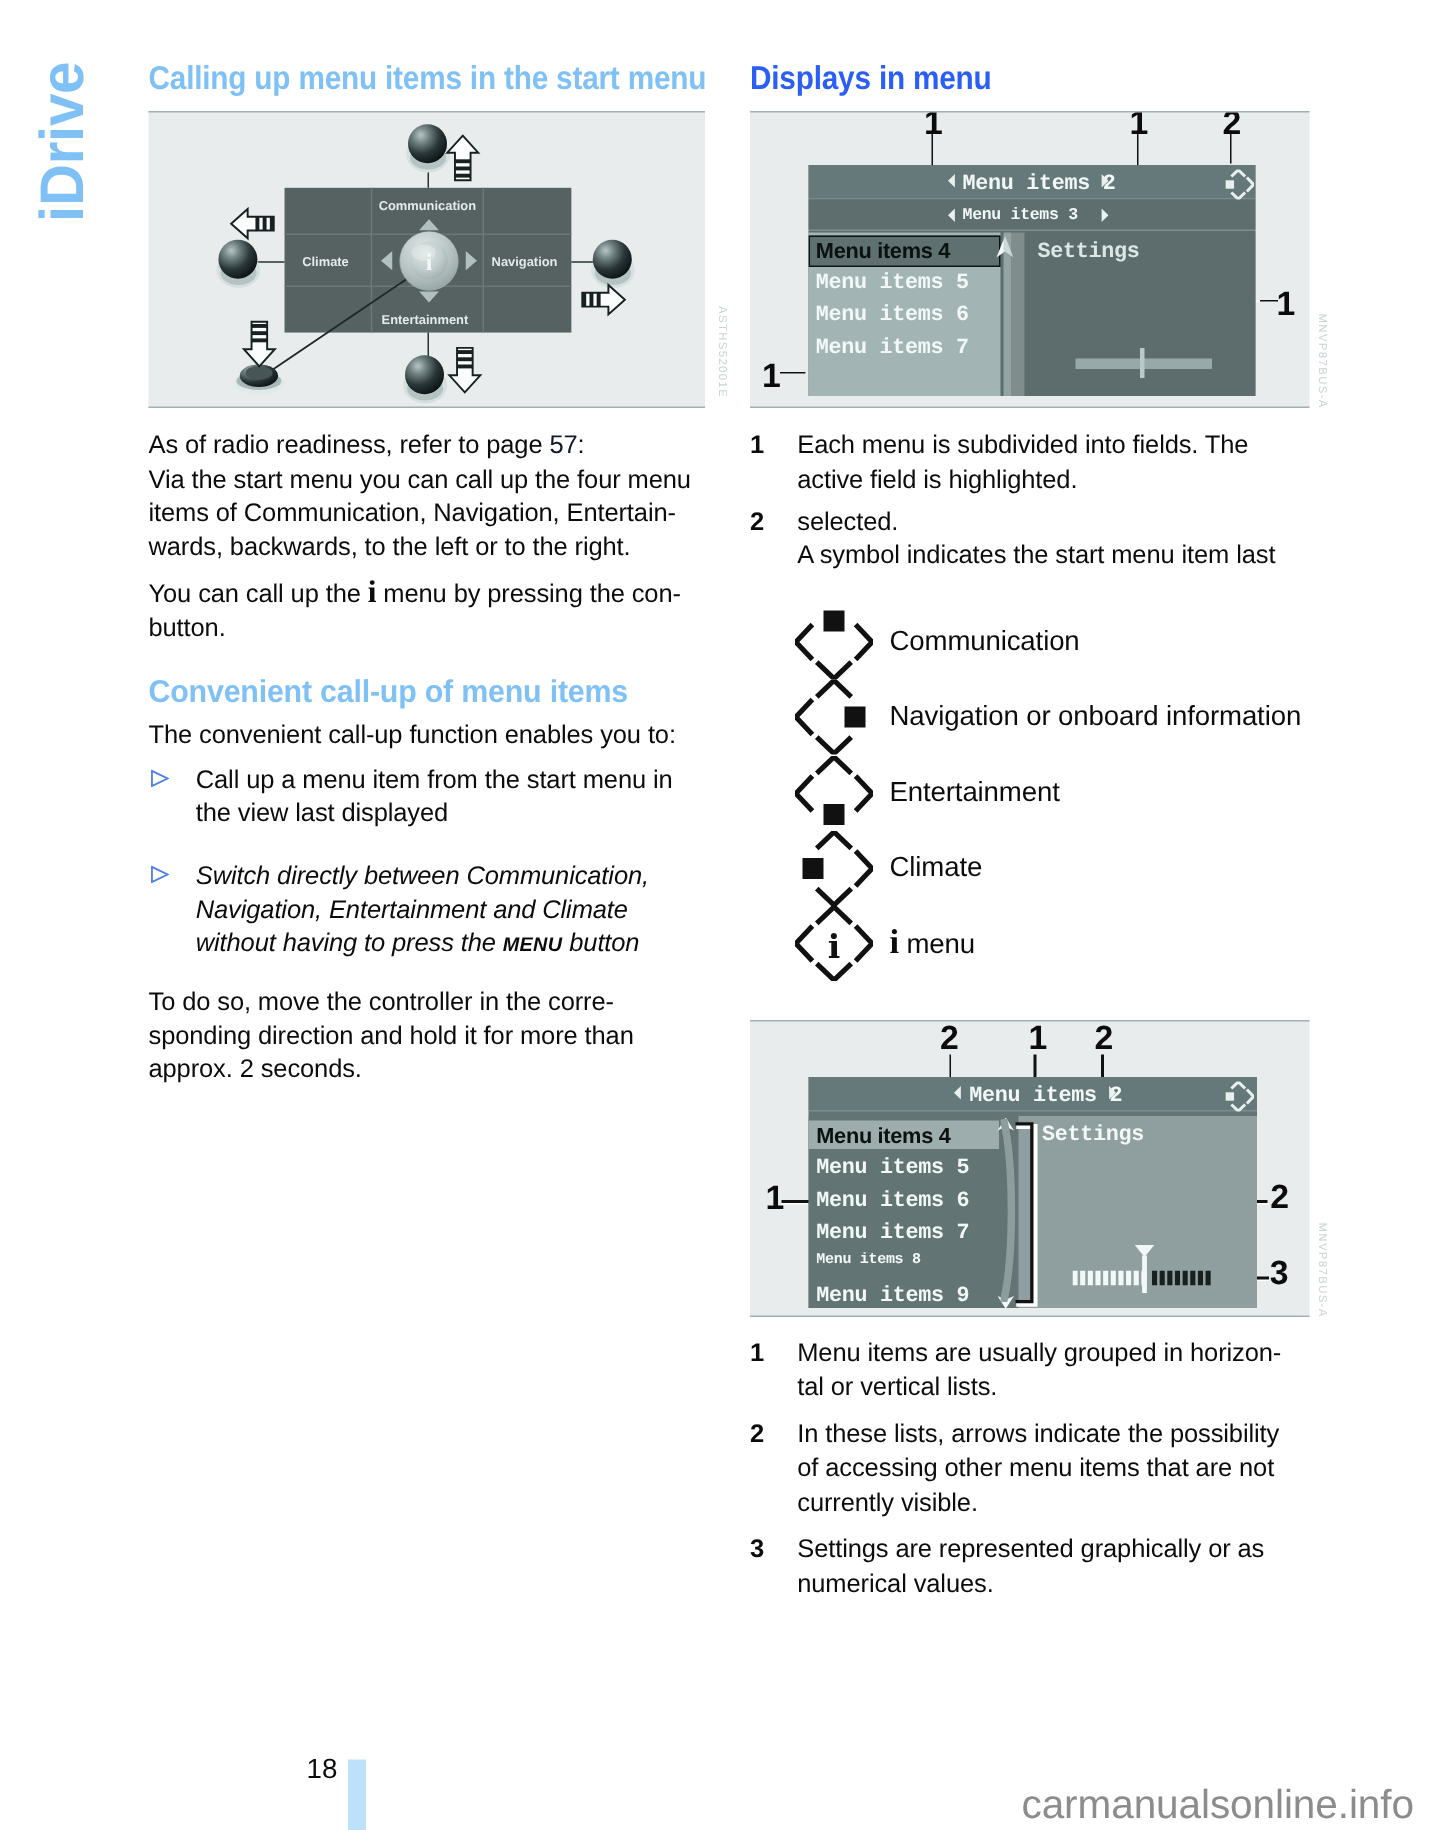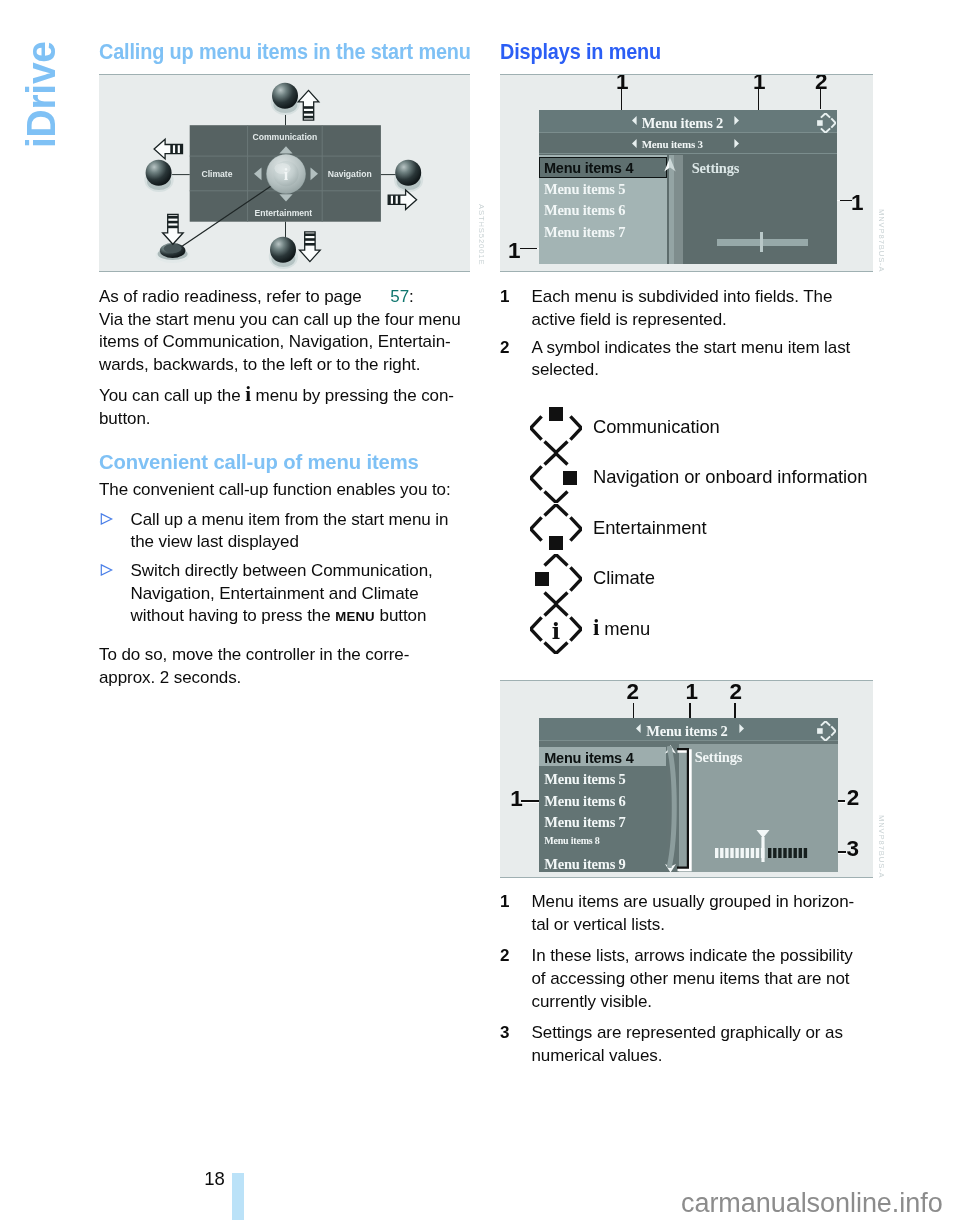--- a/index.html
+++ b/index.html
@@ -56,21 +56,21 @@
 
   
   .screen { position:absolute; overflow:hidden; background:#5d6c6c; }
   .bar1 { position:absolute; left:0; top:0; width:100%; background:#66797a; }
   .bar2 { position:absolute; left:0; width:100%; background:#5e6e6e; }
   .bar-sep { position:absolute; left:0; width:100%; height:1px; background:#7b8d8d; }
   .listpane { position:absolute; background:#a3b4b4; }
   .rightpane { position:absolute; background:#5d6c6c; }
   .scr-txt {
     position:absolute; color:#f2f7f7; font-weight:bold; white-space:nowrap;
-    font-family:Liberation Serif, serif; letter-spacing:-0.2px;
+    font-family:Liberation Mono, monospace; letter-spacing:-0.2px;
   }
   .scr-sel {
     position:absolute; background:#5f7070; border:1.6px solid #0e1414;
   }
   .scr-sel-txt { position:absolute; color:#0b1010; font-weight:bold; white-space:nowrap; letter-spacing:-0.2px; }
   .sbar { position:absolute; background:#8fa1a1; }
   .scr-arrow { position:absolute; line-height:0; }
   .slider-rail { position:absolute; background:#97a9a9; height:6px; }
   .slider-knob { position:absolute; background:#b9c8c8; }
   .callout { position:absolute; font-weight:bold; font-size:22.5px; color:#0c0c0c; line-height:22px; }
@@ -91,21 +91,21 @@
   .pagenum {
     position:absolute; left:204.3px; top:1168px; font-size:18.5px; font-weight:normal; color:#0c0c0c;
   }
   .pagebar {
     position:absolute; left:232px; top:1172.9px; width:12.2px; height:48px; background:#bbe2f8;
   }
   .watermark {
     position:absolute; left:681px; top:1188px; font-size:27px; color:#8c8c8c;
     letter-spacing:-0.05px;
   }
-  a.pref { color:#0f766e; text-decoration:none;margin-left:24px; }
+  a.pref { color:#0f172a; text-decoration:none; }
   .ln { display:block; white-space:pre; }
   .symrow { position:relative; height:50.3px; }
   .symicon { position:absolute; left:29.6px; top:0; line-height:0; }
   .symlabel {
     position:absolute; left:93px; top:13px; font-size:18.4px; line-height:22.65px;
     letter-spacing:-0.08px; color:#0c0c0c; white-space:pre;
   }
   .iglyph2 { font-weight:bold; font-family:"Liberation Serif", serif; font-size:23px; }
   .iglyph { font-weight:bold; font-family:"Liberation Serif", serif; font-size:21px; }
   .menukey { font-weight:bold; font-size:13.2px; letter-spacing:0.2px; }
@@ -265,33 +265,34 @@
       <div class="bullet body" style="margin-top:7px;">
         <span class="tri">
           <svg width="13" height="12" viewBox="0 0 13 12">
               <path d="M1.3 0.9 L11.7 6 L1.3 11.1 Z" fill="none" stroke="#4a7fe8" stroke-width="1.2"></path>
             </svg>
         </span>
         <span class="ln">Call up a menu item from the start menu in</span>
         <span class="ln">the view last displayed</span>
       </div>
 
-      <div class="bullet body" style="margin-top:6px;">
+      <div class="bullet body" style="margin-top:19px;font-style:italic;">
         <span class="tri">
           <svg width="13" height="12" viewBox="0 0 13 12">
               <path d="M1.3 0.9 L11.7 6 L1.3 11.1 Z" fill="none" stroke="#4a7fe8" stroke-width="1.2"></path>
             </svg>
         </span>
         <span class="ln">Switch directly between Communication,</span>
         <span class="ln">Navigation, Entertainment and Climate</span>
         <span class="ln"><span>without having to press the </span><span class="menukey">MENU</span><span> button</span></span>
       </div>
 
       <p class="body" style="margin-top:15px;">
         <span class="ln">To do so, move the controller in the corre-</span>
+        <span class="ln">sponding direction and hold it for more than</span>
         <span class="ln">approx. 2 seconds.</span>
       </p>
     </div>
   </div>
 
   <div class="colR">
     <h2 class="sec dark" style="position:absolute;left:0;top:39.5px;">Displays in menu</h2>
 
     <div class="figbox" id="fig1" style="position:absolute;left:0;top:74px;width:373px;height:198px;">
 
@@ -368,26 +369,26 @@
         <div class="slider-rail" style="left:178.1px;top:129.4px;width:91.6px;height:7.5px;"></div>
         <div class="slider-knob" style="left:221.7px;top:122.7px;width:2.6px;height:20px;"></div>
       </div>
     </div>
     <div class="figcode" style="position:absolute;left:386px;top:209px;">MNVP87BUS-A</div>
 
     <div id="rightText1" style="position:absolute;left:0;top:286px;width:373px;">
       <div class="numitem body">
         <span class="n">1</span>
         <span class="ln">Each menu is subdivided into fields. The</span>
-        <span class="ln">active field is represented.</span>
+        <span class="ln">active field is highlighted.</span>
       </div>
       <div class="numitem body" style="margin-top:5.5px;">
         <span class="n">2</span>
+        <span class="ln">selected.</span>
         <span class="ln">A symbol indicates the start menu item last</span>
-        <span class="ln">selected.</span>
       </div>
     </div>
 
     <div id="symbolList" style="position:absolute;left:0;top:403px;width:373px;">
       <div class="symrow">
         <span class="symicon">
           <svg width="52" height="50" viewBox="0 0 52 50">
             <g fill="none" stroke="#111" stroke-width="3.4" stroke-miterlimit="10">
               <path d="M40.4 13.4 L51.4 25 L40.4 36.6"></path>
               <path d="M14.5 38.4 L26 49.4 L37.5 38.4"></path>

